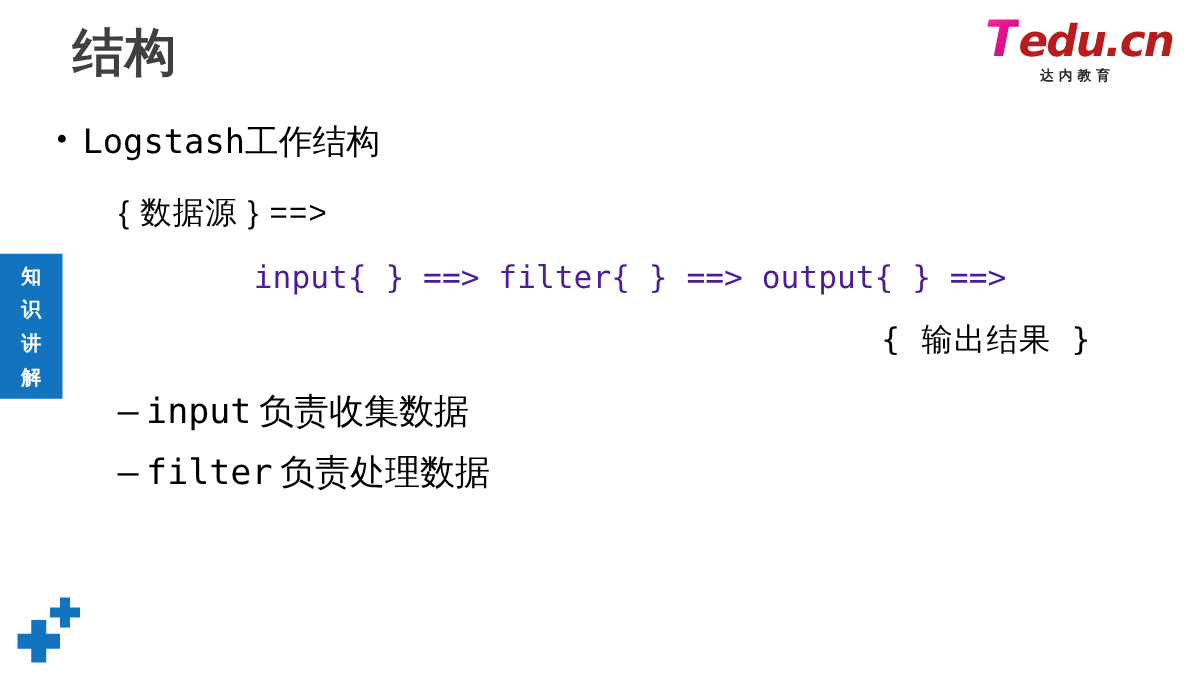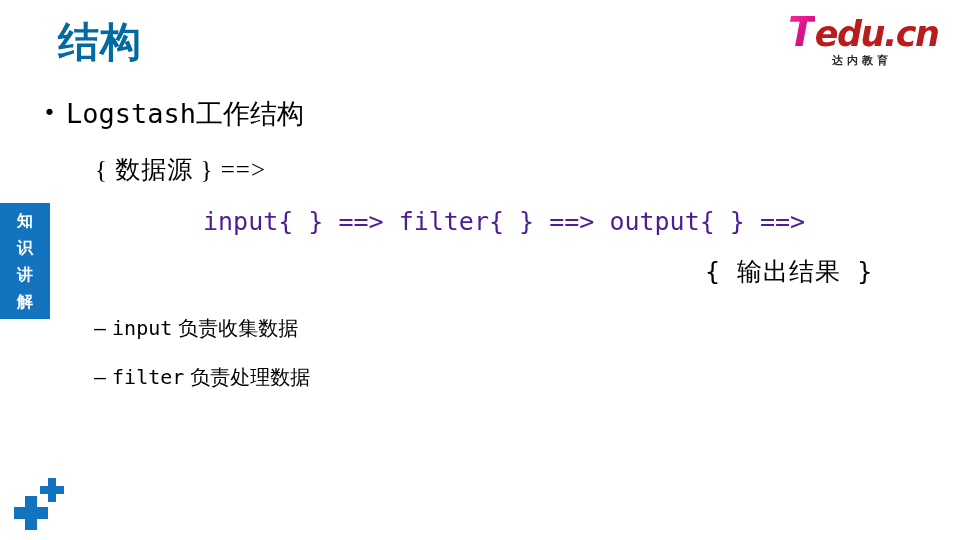--- a/index.html
+++ b/index.html
@@ -24,21 +24,21 @@
 
   
   .slide-title {
     position: absolute;
     left: 58px;
     top: 20px;
     font-size: 41px;
     font-weight: bold;
     letter-spacing: 1px;
     line-height: 1.1;
-    color: #0369a1;
+    color: #404040;
     white-space: nowrap;
   }
 
   
   .logo {
     position: absolute;
     right: 22px;
     top: 14px;
     width: 150px;
     height: 58px;
@@ -123,21 +123,21 @@
     padding-right: 10px;
   }
 
   .line-src {
     position: absolute;
     left: 95px;
     top: 58px;
     font-size: 25px;
     line-height: 32px;
     white-space: nowrap;
-    font-family: Liberation Serif, serif;
+    font-family: Liberation Sans, sans-serif;
     letter-spacing: 1px;
   }
 
   .line-pipeline {
     position: absolute;
     left: 203px;
     top: 110px;
     font-size: 25px;
     line-height: 32px;
     white-space: nowrap;
@@ -157,21 +157,21 @@
     letter-spacing: 1px;
   }
 
   .sub-list {
     position: absolute;
     left: 94px;
     top: 208px;
     width: 520px;
   }
   .sub-item {
-    font-size: 20px;
+    font-size: 28px;
     line-height: 49px;
     white-space: nowrap;
     font-family: "DejaVu Sans Mono", "Liberation Mono", monospace;
   }
   .sub-item .dash {
     padding-right: 6px;
   }
   .sub-item .kw {
     display: inline-block;
   }

